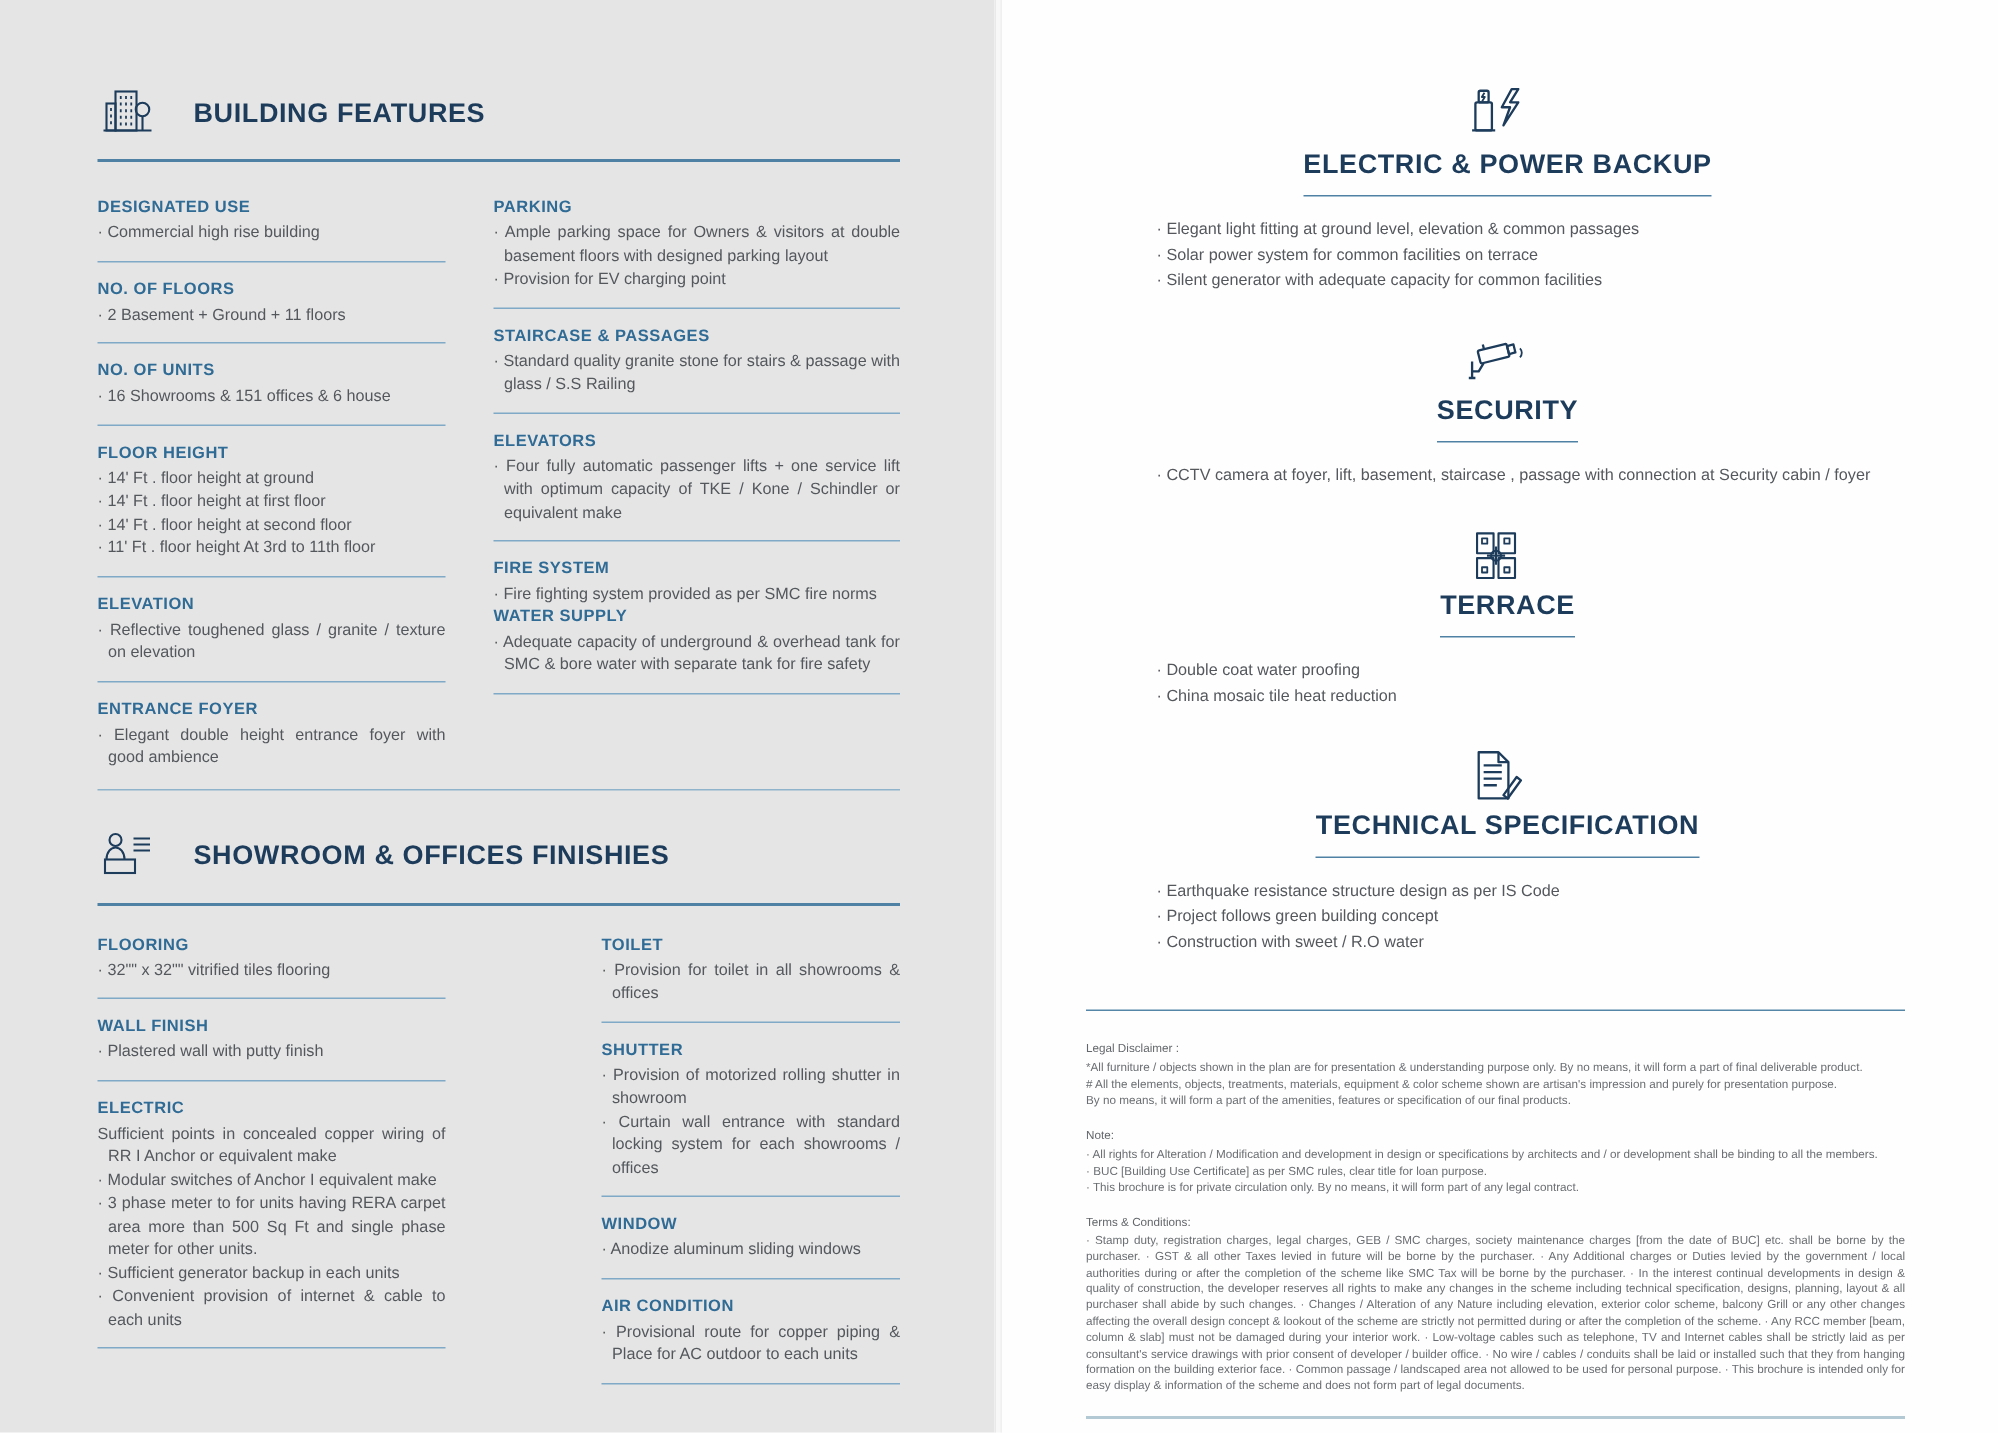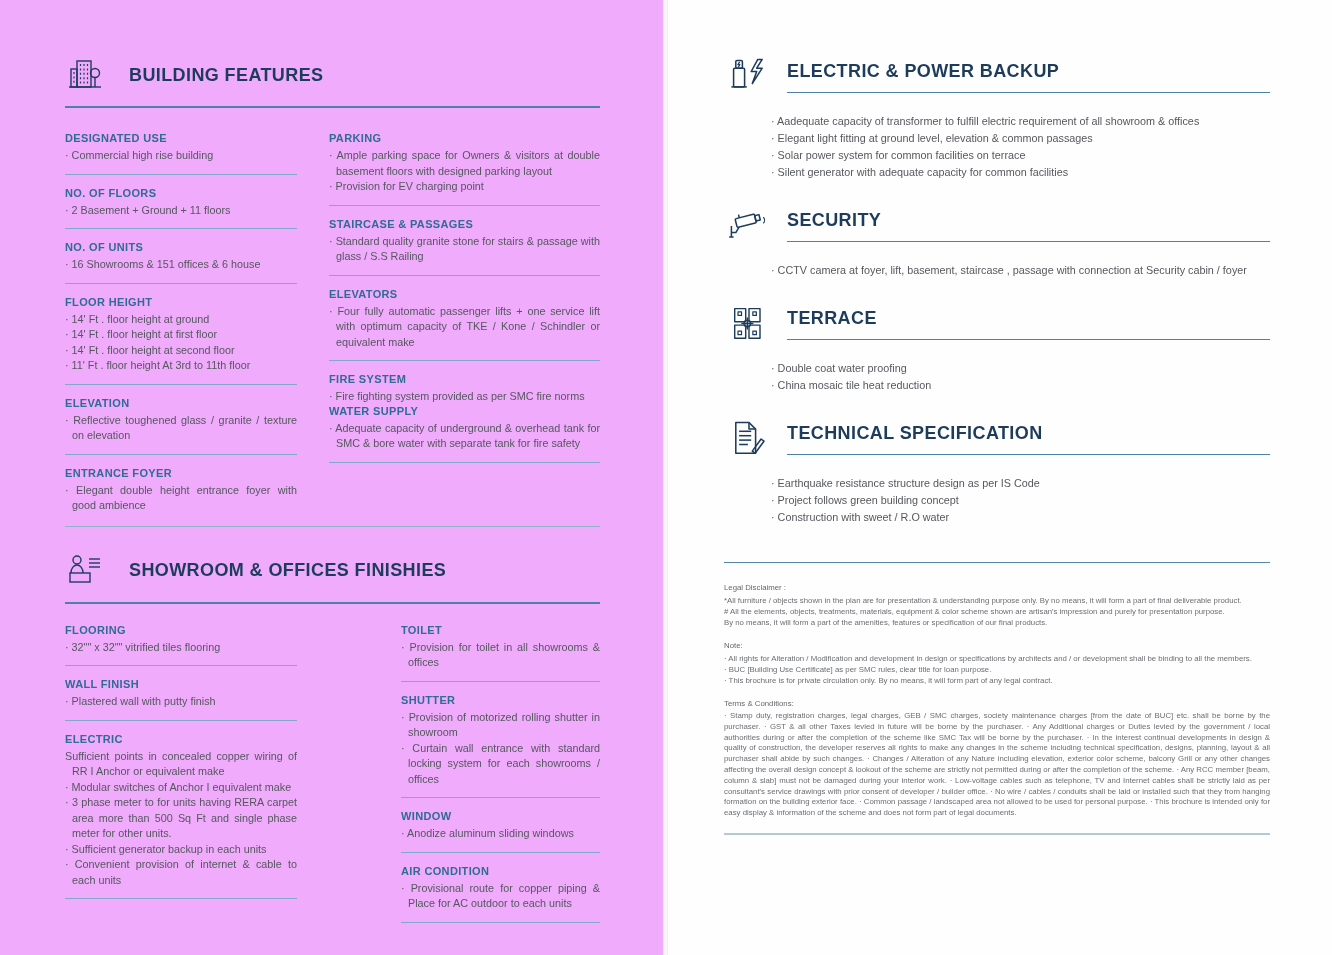--- a/index.html
+++ b/index.html
@@ -1,20 +1,20 @@
 <!DOCTYPE html>
 <html><head>
 <meta charset="utf-8">
 <style>
   html,body{margin:0;padding:0;}
   body{
     width:1332px;height:955px;background:#ffffff;overflow:hidden;position:relative;
     font-family:"Liberation Sans", sans-serif;color:#54585d;
   }
-  .page{position:absolute;top:0;height:955px;background:#f0abfc;box-sizing:border-box;}
+  .page{position:absolute;top:0;height:955px;background:#e5e5e5;box-sizing:border-box;}
   .page-left{left:0;width:663px;padding:55px 63px 0 65px;}
   .gutter{position:absolute;left:663px;top:0;width:5px;height:955px;background:#f7f7f7;border-left:1px solid #e9e9e9;border-right:1px solid #f0f0f0;box-sizing:border-box;}
   .page-right{left:668px;width:664px;padding:55px 62px 0 56px;background:#fffefe;}
 
   
   .sec-header{display:flex;align-items:center;}
   .sec-icon{width:40px;height:40px;flex:0 0 40px;}
   .sec-icon svg{width:40px;height:40px;display:block;}
   .sec-title{margin-left:24px;font-size:18px;font-weight:700;color:#1d3c5b;letter-spacing:0.4px;}
   .hrule{border:none;border-top:2px solid #4f81a5;margin:11px 0 0 0;}
@@ -25,21 +25,21 @@
   .colgap{width:32px;flex:0 0 32px;}
   .col2{flex:1;}
   .ih{color:#2f6b95;font-weight:700;font-size:11px;letter-spacing:0.35px;margin-bottom:4px;}
   .il{font-size:10.8px;line-height:15.5px;color:#54585d;padding-left:7px;text-indent:-7px;text-align:justify;}
   .ir{border:none;border-top:1px solid #7fa9c6;margin:10px 0 12px 0;}
   .sec-divider{border:none;border-top:1px solid #8fb3cb;margin:12px 0 24px 0;}
   .sec2{margin-top:0;}
   .sec2 .cols{margin-top:20px;gap:36px;}
 
   
-  .rhead{display:flex;align-items:center;}
+  .rhead{display:flex;align-items:center;flex-direction:column;}
   .ricon{width:44px;height:44px;flex:0 0 44px;margin-left:3px;}
   .ricon svg{width:44px;height:44px;display:block;}
   .rht{flex:1;margin-left:16px;}
   .rtitle{font-size:18px;font-weight:700;color:#1d3c5b;letter-spacing:0.4px;}
   .rrule{border:none;border-top:1.5px solid #4f81a5;margin:10px 0 0 0;}
   .rbullets{margin:14px 0 0 47px;}
   .rbul{font-size:10.8px;line-height:17px;color:#54585d;padding-left:7px;text-indent:-7px;}
   .rsec{margin-bottom:23px;}
   .big-divider{border:none;border-top:1.5px solid #5586a8;margin:36px 0 20px 0;}
   .legal-h{font-size:7.8px;color:#63676b;margin-bottom:3px;}
@@ -219,21 +219,20 @@
           <line x1="4" y1="29" x2="18" y2="29"></line>
           <path d="M28 4 l-6 11 h5 l-4 11 9-14 h-5 l5-8 z"></path>
         </svg>
       </span>
       <div class="rht">
         <div class="rtitle">ELECTRIC &amp; POWER BACKUP</div>
         <hr class="rrule">
       </div>
     </div>
     <div class="rbullets">
-      <div class="rbul">· Aadequate capacity of transformer to fulfill electric requirement of all showroom &amp; offices</div>
       <div class="rbul">· Elegant light fitting at ground level, elevation &amp; common passages</div>
       <div class="rbul">· Solar power system for common facilities on terrace</div>
       <div class="rbul">· Silent generator with adequate capacity for common facilities</div>
     </div>
   </div>
 
   <div class="rsec">
     <div class="rhead">
       <span class="ricon">
         <svg viewBox="0 0 40 40" fill="none" stroke="#1d3c5b" stroke-width="1.4" stroke-linejoin="round">

